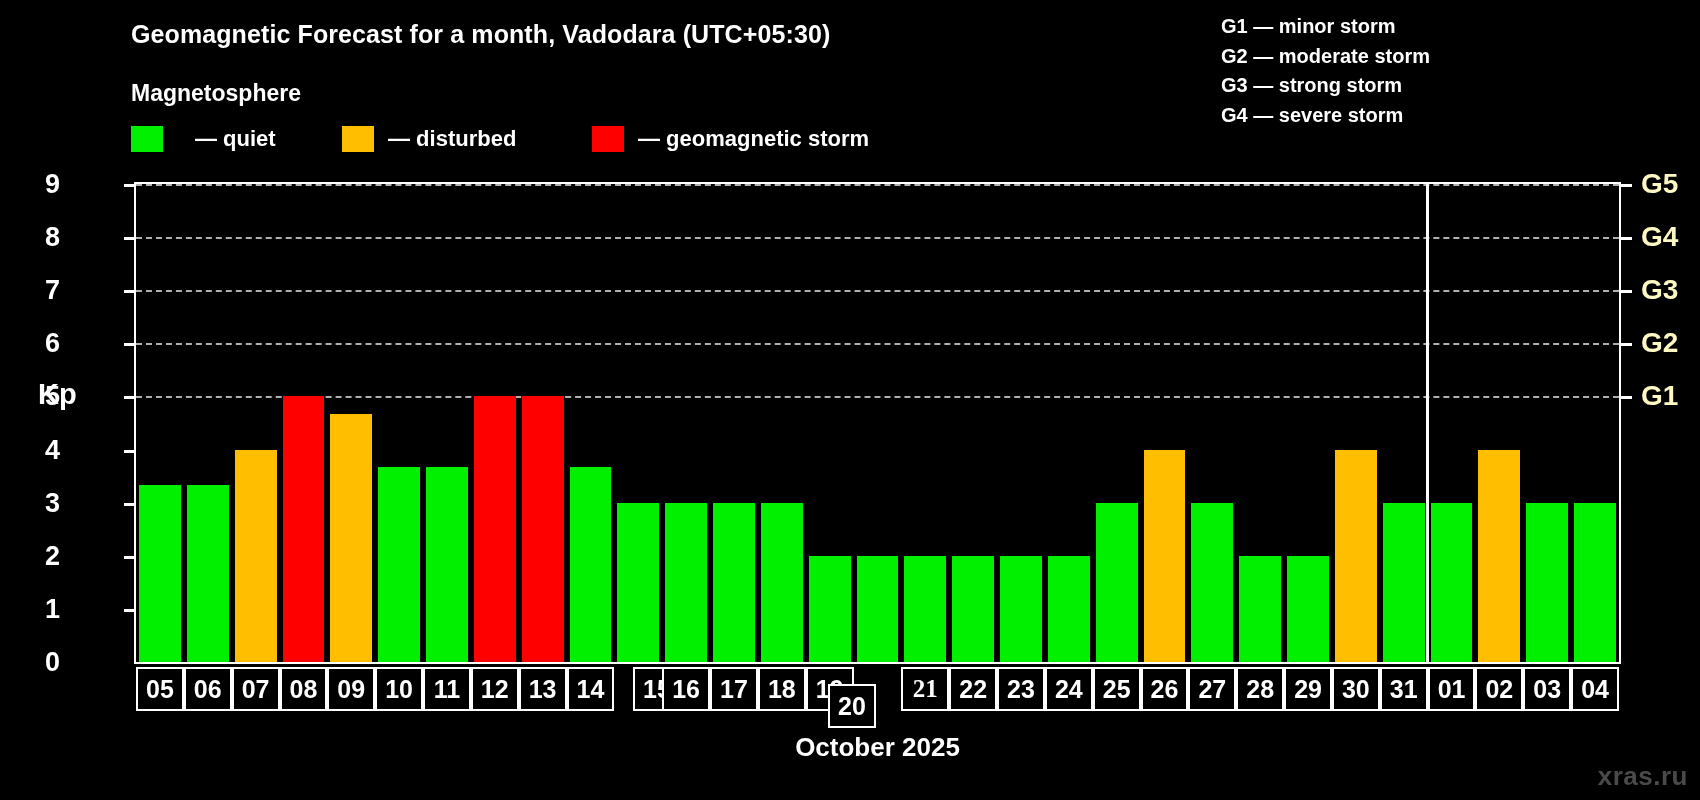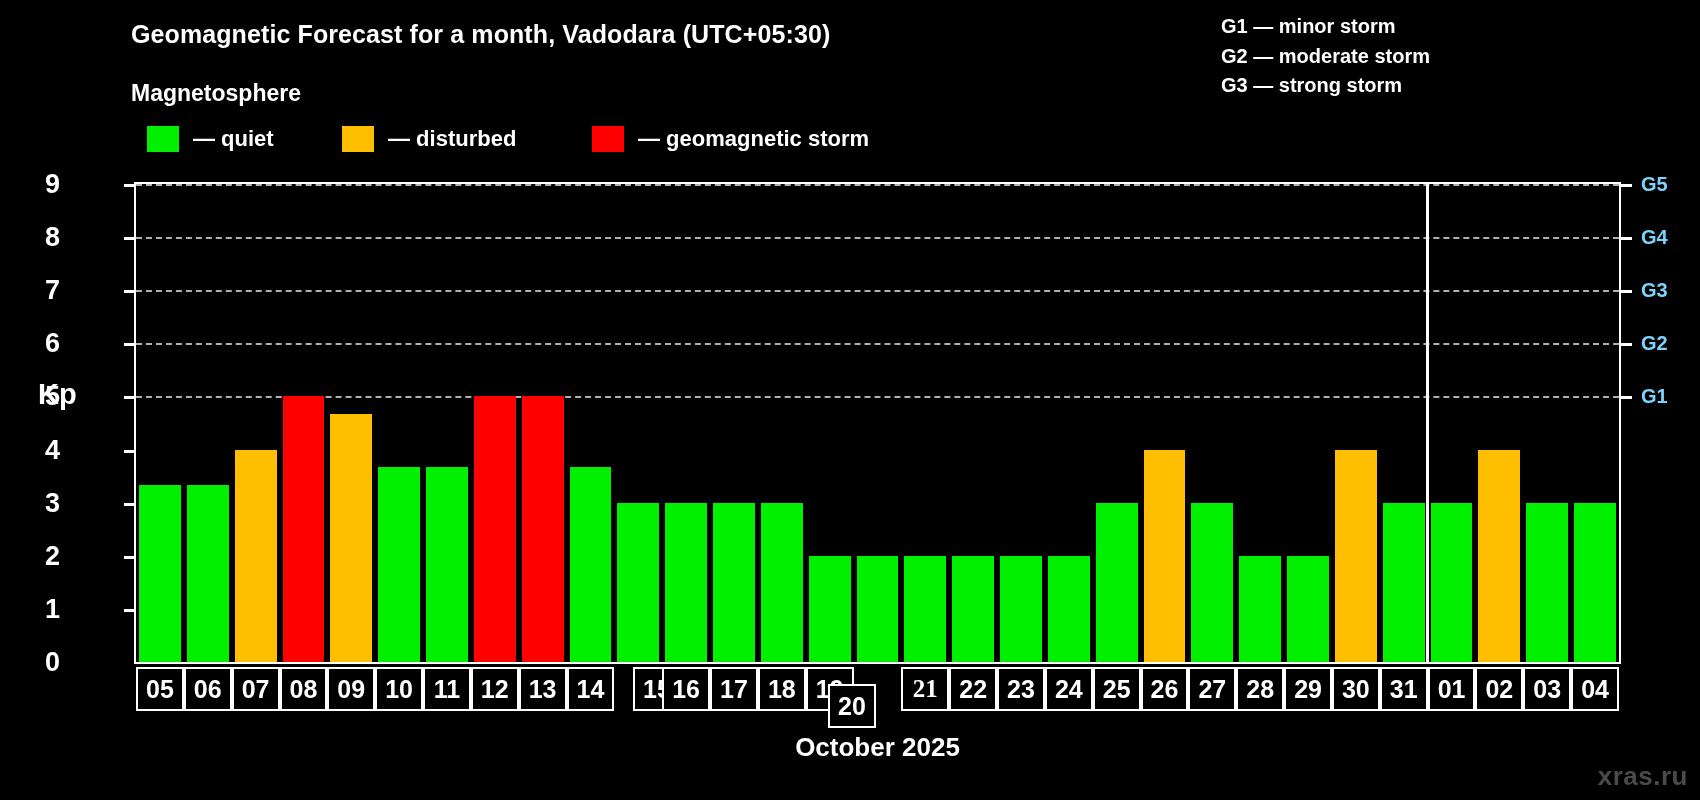--- a/index.html
+++ b/index.html
@@ -135,23 +135,23 @@
   .gtick-mark {
     position: absolute;
     left: 1621px;
     width: 11px;
     height: 0;
     border-top: 3px solid #ffffff;
   }
   .gtick-label {
     position: absolute;
     left: 1641px;
-    font-size: 20px;
-    font-weight: bold;
-    color: #7dd3fc;
+    font-size: 28px;
+    font-weight: bold;
+    color: #fef9c3;
     transform: translateY(-50%);
     white-space: nowrap;
   }
 
   
   .bar {
     position: absolute;
     bottom: 0;
   }
 
@@ -205,38 +205,39 @@
     letter-spacing: 0.5px;
   }
 </style>
 </head>
 <body>
 
 <div id="chart-title">Geomagnetic Forecast for a month, Vadodara (UTC+05:30)</div>
 <div id="magnetosphere-label">Magnetosphere</div>
 
 <div id="magnetosphere-legend">
-    <div class="legend-entry" style="left: 16px;">
+    <div class="legend-entry" style="left: 0px; gap: 18px;">
       <span class="legend-swatch" style="background: rgb(0, 240, 0);"></span>
       <span class="legend-text">— quiet</span>
     </div>
     <div class="legend-entry" style="left: 211px;">
       <span class="legend-swatch" style="background: rgb(255, 190, 0);"></span>
       <span class="legend-text">— disturbed</span>
     </div>
     <div class="legend-entry" style="left: 461px;">
       <span class="legend-swatch" style="background: rgb(255, 0, 0);"></span>
       <span class="legend-text">— geomagnetic storm</span>
     </div>
   </div>
 
 <div id="g-scale-legend">
     <div class="g-line">G1 — minor storm</div>
     <div class="g-line">G2 — moderate storm</div>
     <div class="g-line">G3 — strong storm</div>
+    <div class="g-line">G4 — severe storm</div>
   </div>
 
 <div id="plot-frame">
   <div id="plot-inner">
       <div class="gridline" style="top: 212.444px;"></div>
       <div class="gridline" style="top: 159.333px;"></div>
       <div class="gridline" style="top: 106.222px;"></div>
       <div class="gridline" style="top: 53.1111px;"></div>
       <div class="gridline" style="top: 0px;"></div>
       <div class="bar" title="05: Kp 3.33" style="left: 3px; width: 41.8387px; height: 176.86px; background: rgb(0, 240, 0);"></div>

